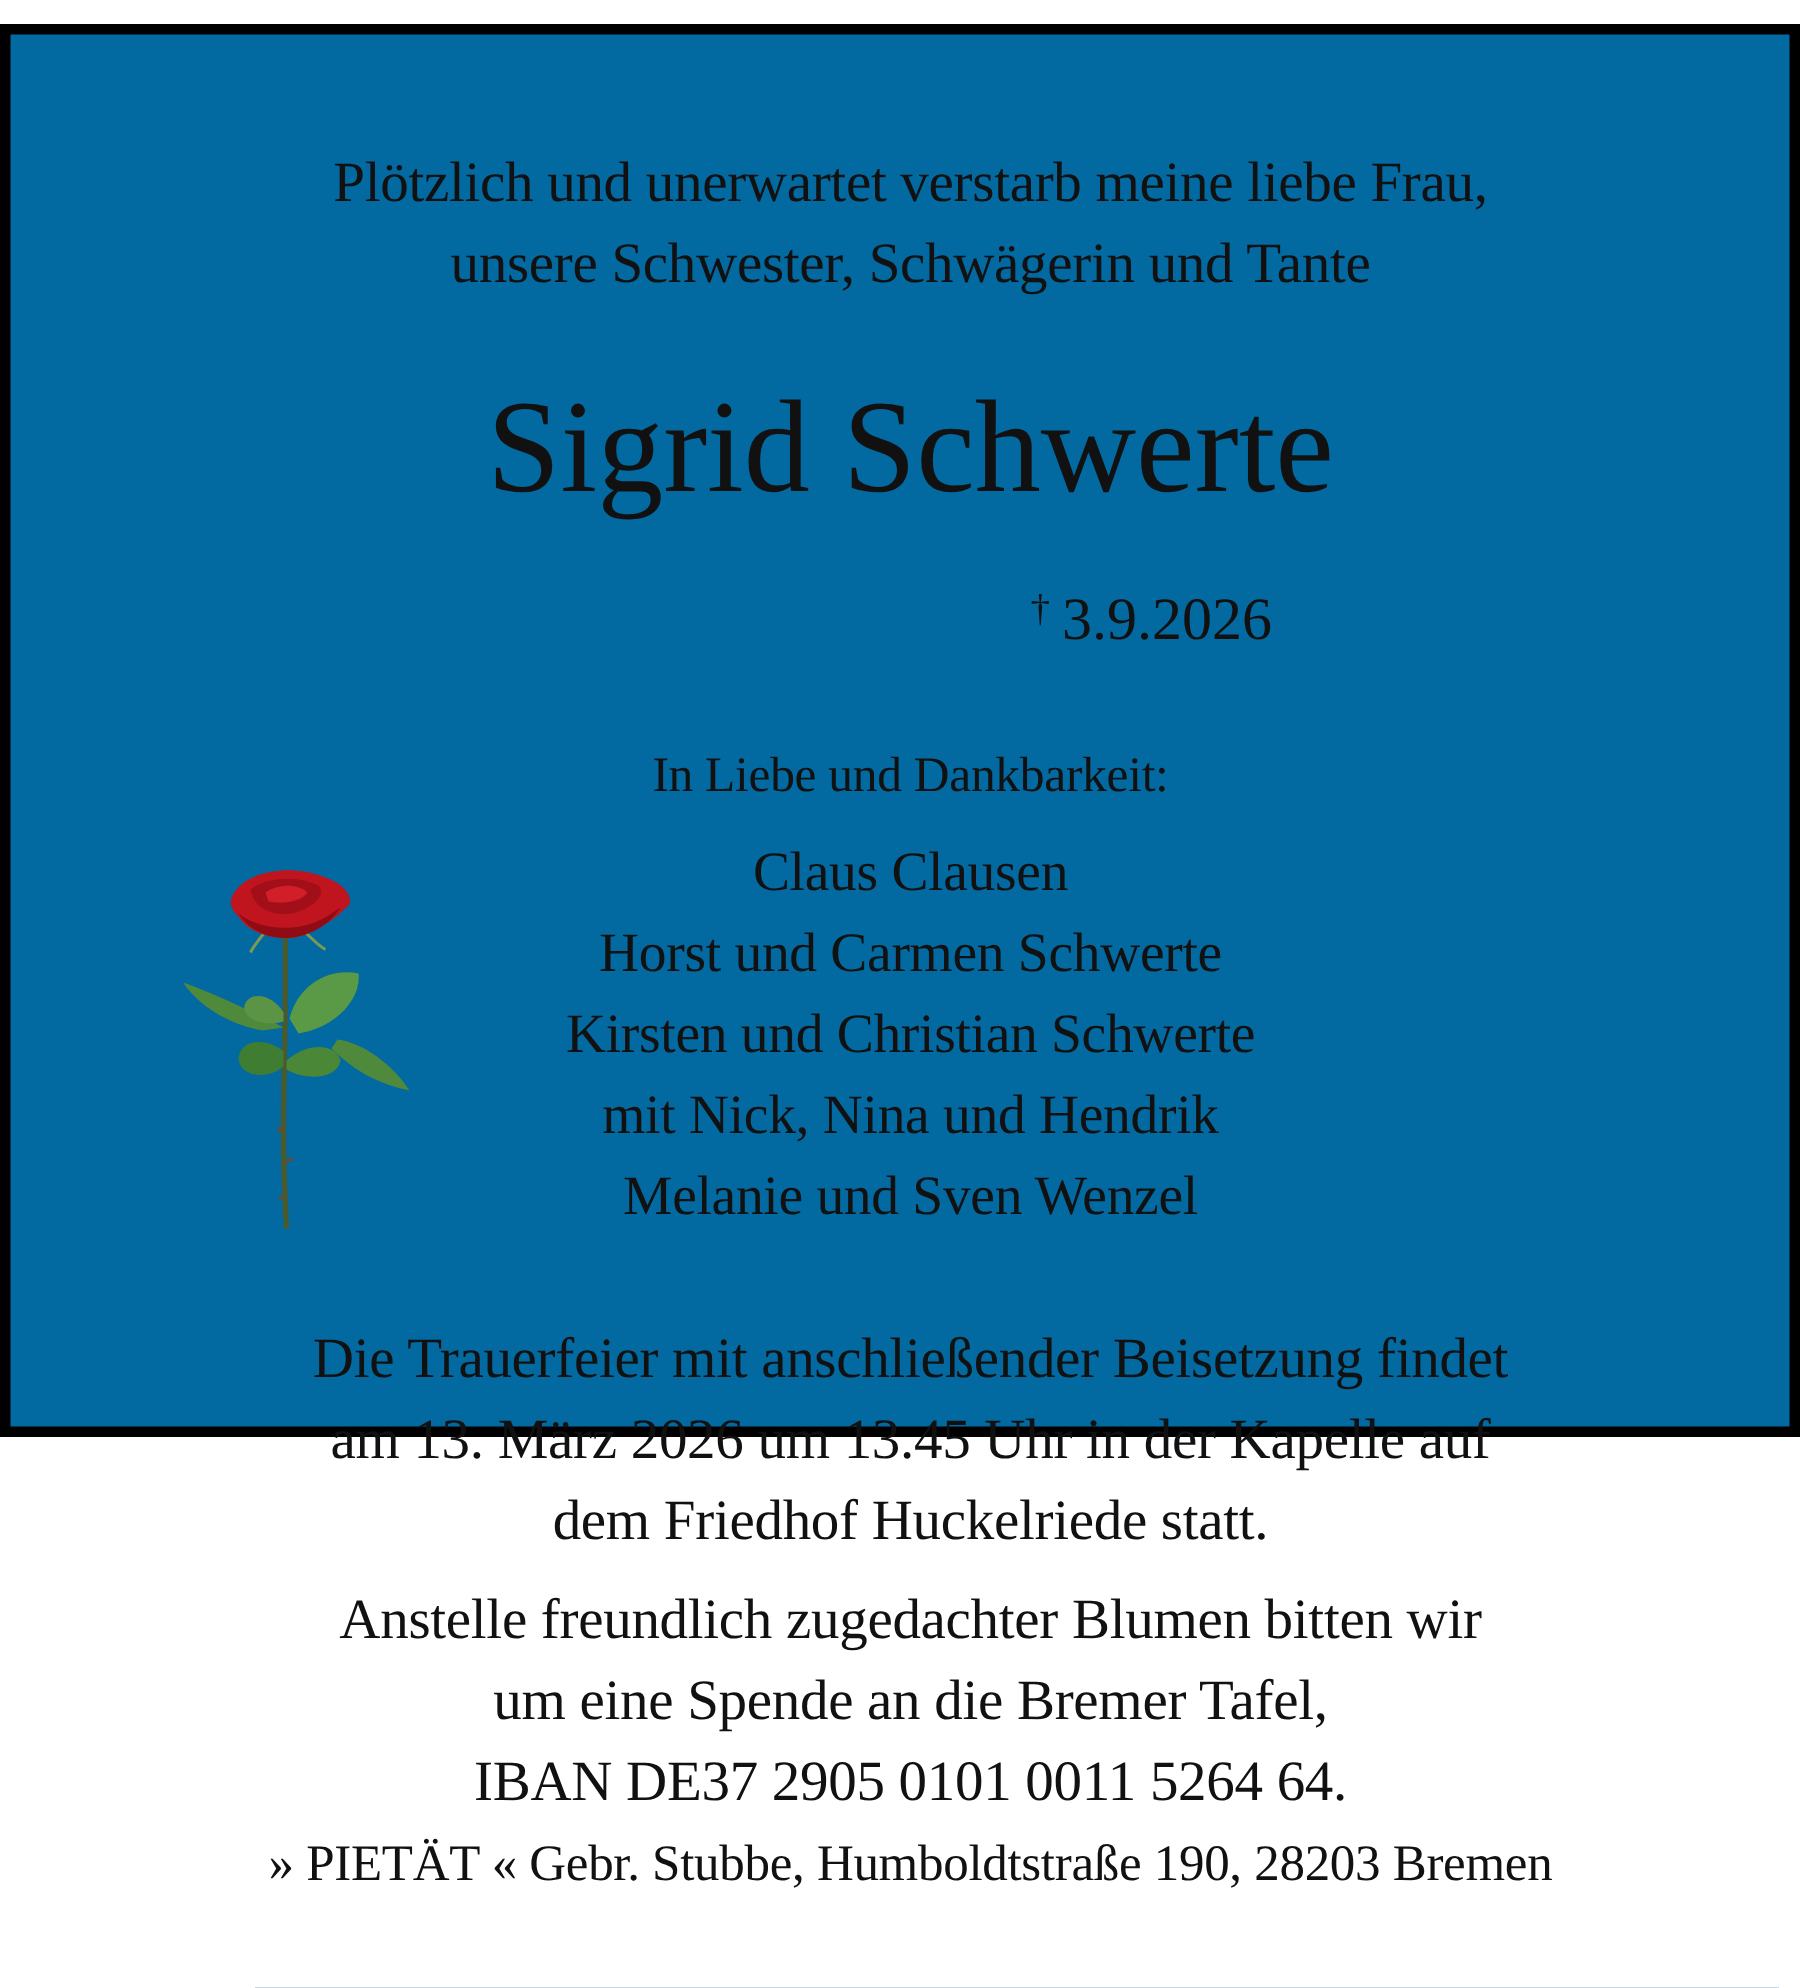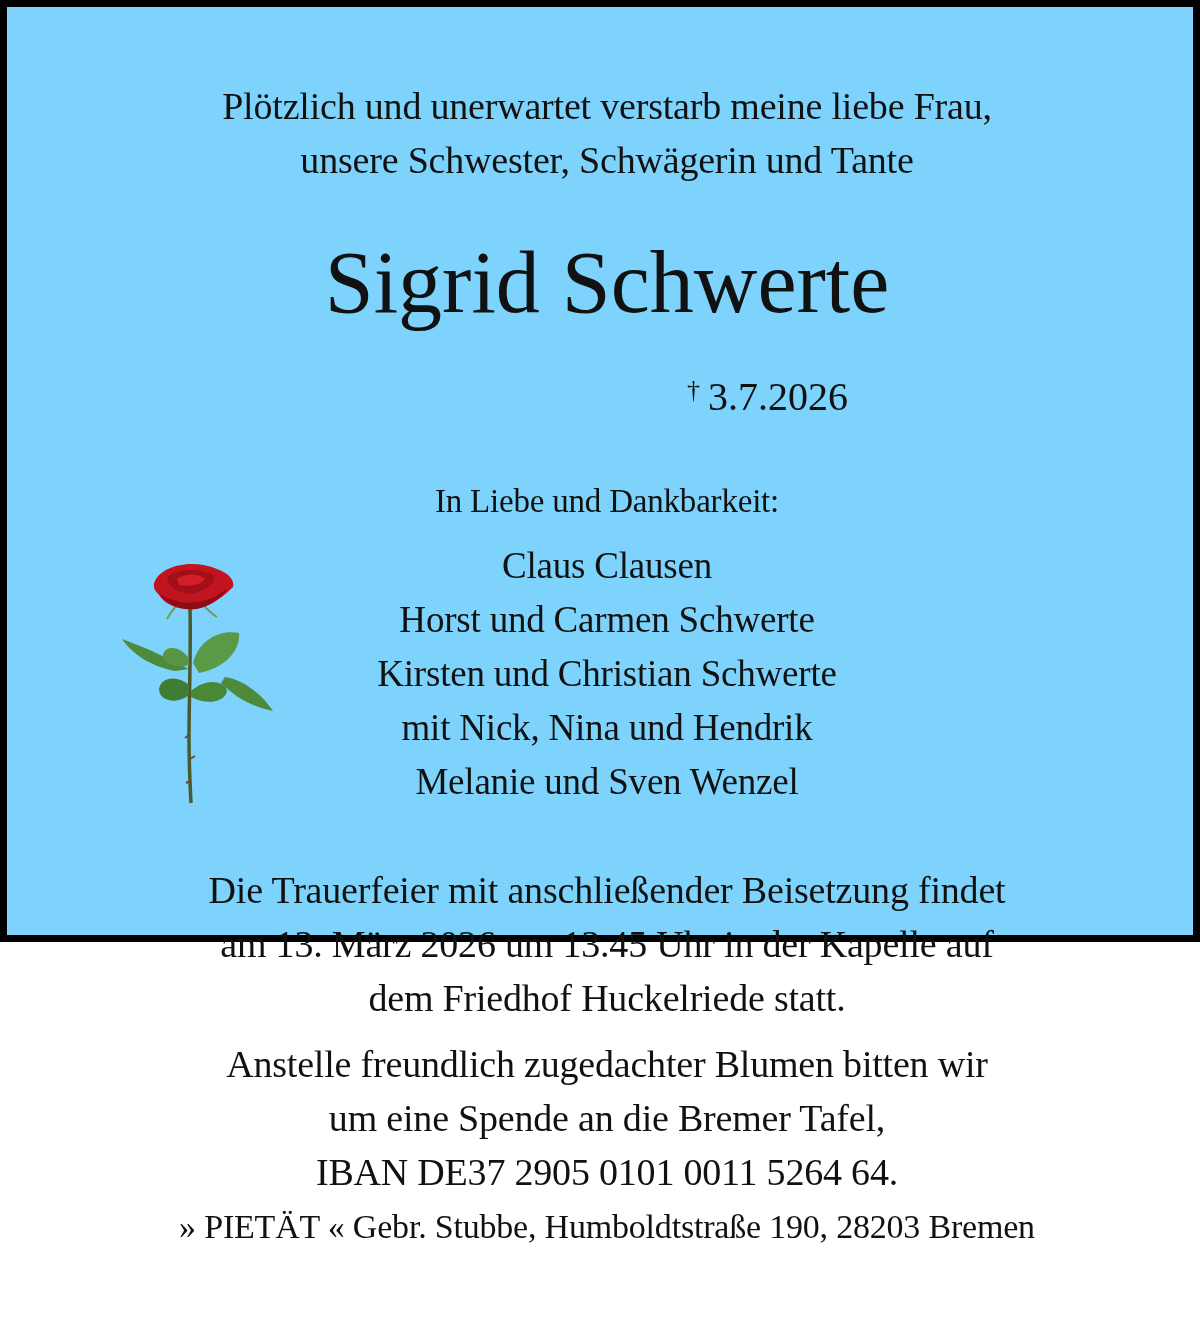--- a/index.html
+++ b/index.html
@@ -11,29 +11,29 @@
       width: 1200px;
       height: 1325px;
       position: relative;
       overflow: hidden;
       font-family: "Liberation Serif", "DejaVu Serif", serif;
       color: #111111;
     }
     .frame {
       position: absolute;
       left: 0;
-      top: 0;
+      top: 16px;
       width: 1200px;
       height: 942px;
       box-sizing: border-box;
       border-left: 7px solid #000;
       border-top: 7px solid #000;
       border-right: 7px solid #000;
       border-bottom: 7px solid #000;
-      background: #7dd3fc;
+      background: #0369a1;
     }
     .line {
       position: absolute;
       left: 0;
       width: 1200px;
       text-align: center;
       white-space: nowrap;
       letter-spacing: -0.2px;
     }
     .intro {
@@ -99,21 +99,21 @@
 
 <div class="frame">
 
   <div class="line intro" style="top:72px;">Plötzlich und unerwartet verstarb meine liebe Frau,</div>
   <div class="line intro" style="top:126px;">unsere Schwester, Schwägerin und Tante</div>
 
   <div class="line name" style="top:226px;">Sigrid Schwerte</div>
 
   <div class="dates">
     <span class="date-death">
-      <span class="sym">†</span><span>3.7.2026</span>
+      <span class="sym">†</span><span>3.9.2026</span>
     </span>
   </div>
 
   <div class="line thanks" style="top:472px;">In Liebe und Dankbarkeit:</div>
 
   <div class="line mourner" style="top:532px;">Claus Clausen</div>
   <div class="line mourner" style="top:586px;">Horst und Carmen Schwerte</div>
   <div class="line mourner" style="top:640px;">Kirsten und Christian Schwerte</div>
   <div class="line mourner" style="top:694px;">mit Nick, Nina und Hendrik</div>
   <div class="line mourner" style="top:748px;">Melanie und Sven Wenzel</div>

